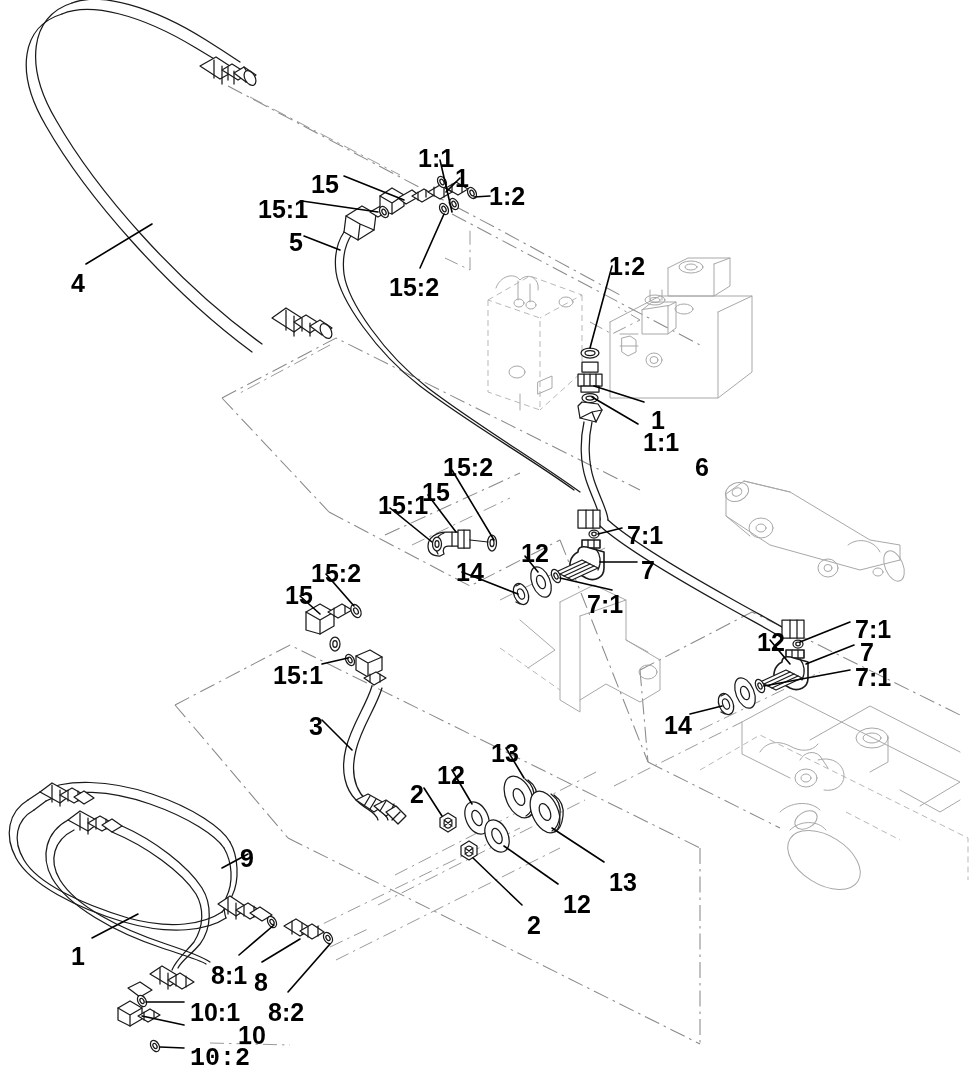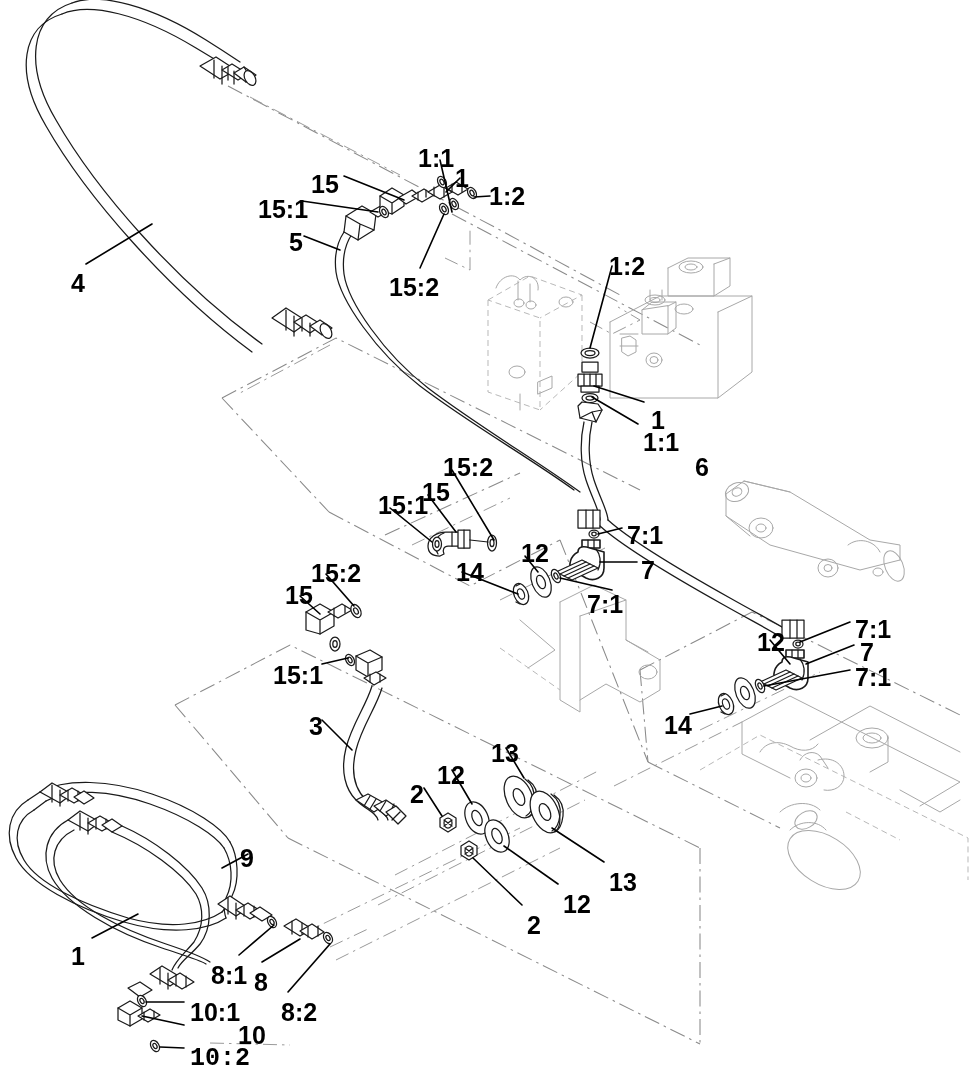--- a/index.html
+++ b/index.html
@@ -535,19 +535,19 @@
     <div class="lbl" style="left:491px;top:741px;">13</div>
     <div class="lbl" style="left:437px;top:763px;">12</div>
     <div class="lbl" style="left:410px;top:782px;">2</div>
     <div class="lbl" style="left:609px;top:870px;">13</div>
     <div class="lbl" style="left:563px;top:892px;">12</div>
     <div class="lbl" style="left:527px;top:913px;">2</div>
     <div class="lbl" style="left:240px;top:846px;">9</div>
     <div class="lbl" style="left:71px;top:944px;">1</div>
     <div class="lbl" style="left:211px;top:963px;">8:1</div>
     <div class="lbl" style="left:254px;top:970px;">8</div>
-    <div class="lbl" style="left:281px;top:1000px;">8:2</div>
+    <div class="lbl" style="left:268px;top:1000px;">8:2</div>
     <div class="lbl" style="left:190px;top:1000px;">10:1</div>
     <div class="lbl" style="left:190px;top:1023px;margin-left:48px;">10</div>
     <div class="lbl" style="left:190px;top:1046px;font-family:Liberation Mono, monospace;">10:2</div>
   </div>
 
 </div>
 
 </body></html>

